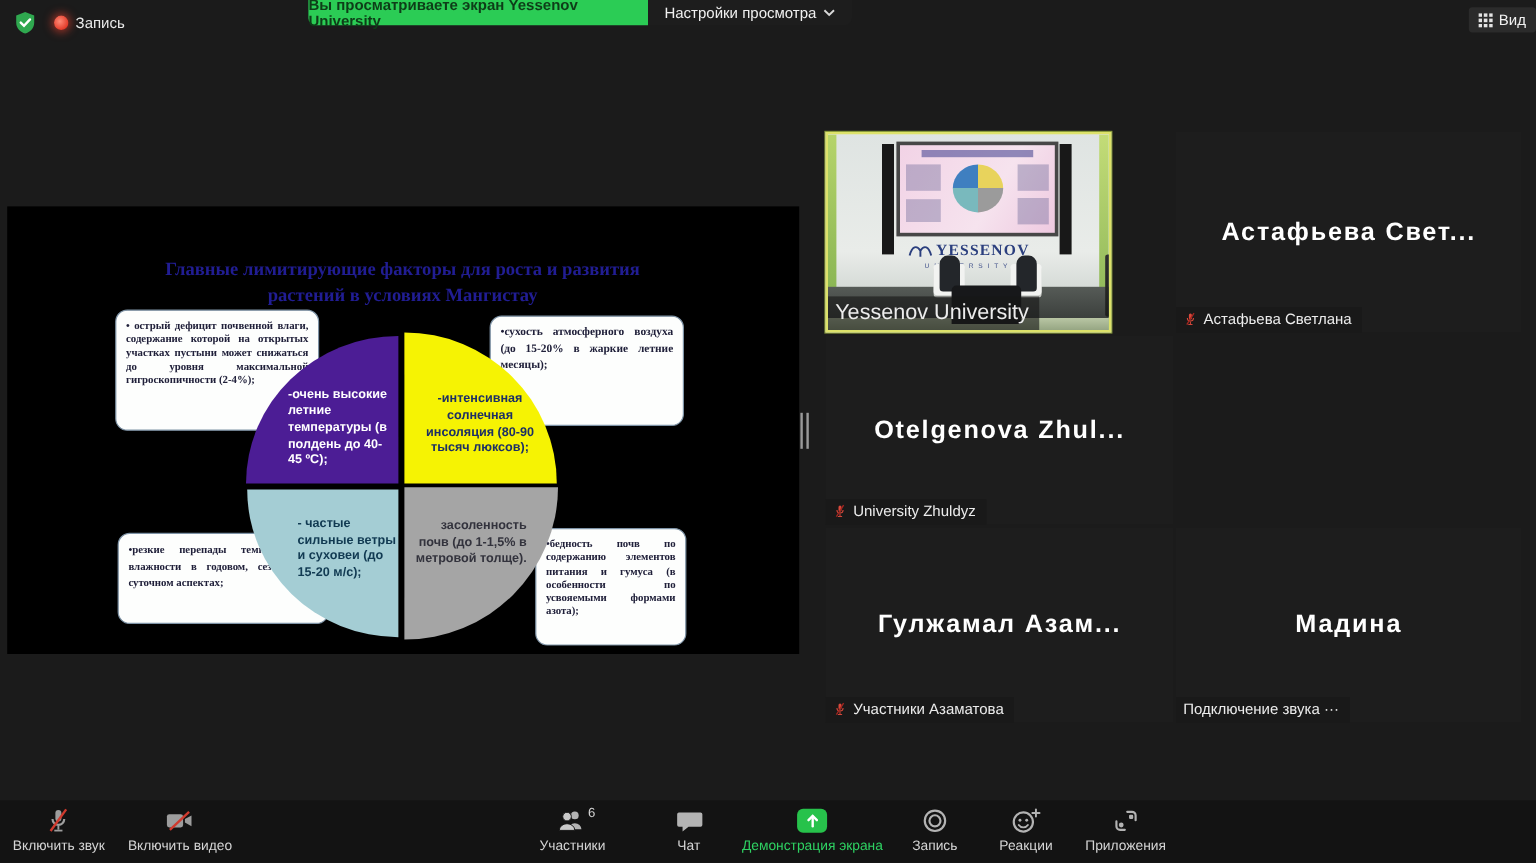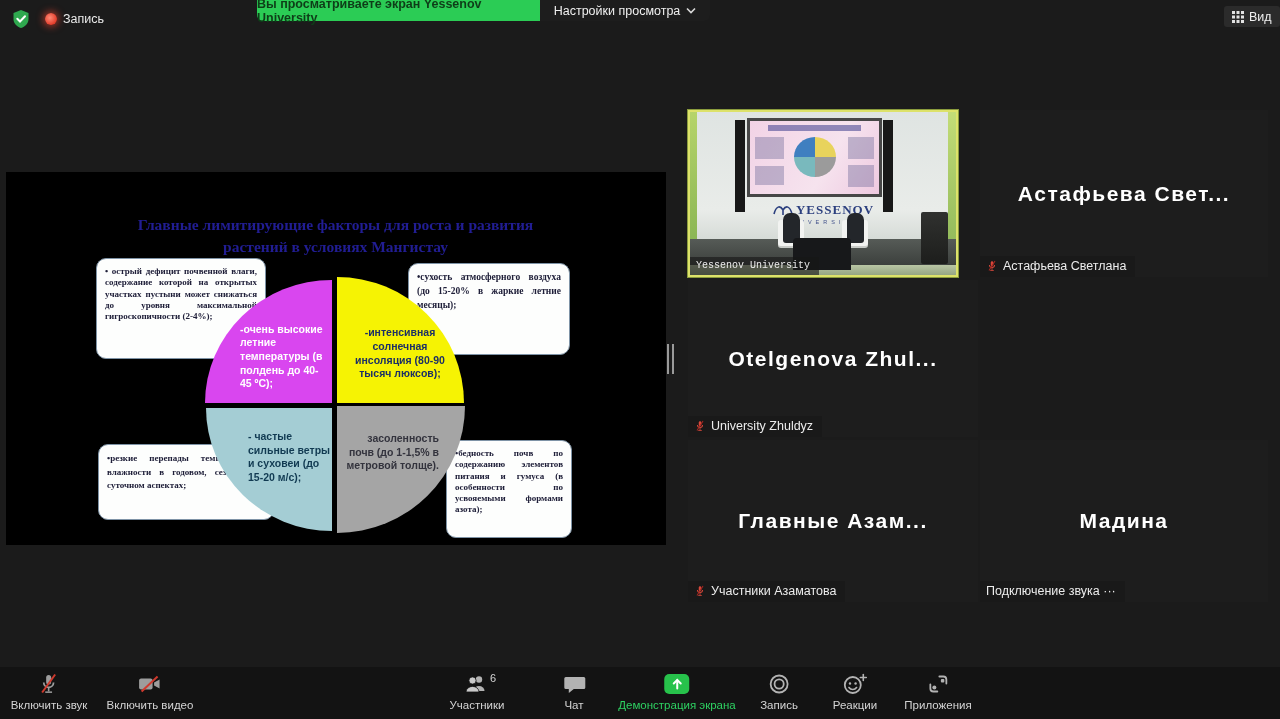--- a/index.html
+++ b/index.html
@@ -33,40 +33,40 @@
            color:#211d93; }
   .sbox { position:absolute; background:#fdfefd; border:1.2px solid #7e93a6; border-radius:10px;
            font-family:"Liberation Serif", serif; font-weight:bold; font-size:9px; line-height:1.25;
            color:#20203a; padding:7px 8px; text-align:justify; }
   .sbox-tl { left:8px;   top:66px;  width:170px; height:101px; }
   .sbox-tr { left:320px; top:71px;  width:162px; height:92px;  font-size:9.5px; line-height:1.45;}
   .sbox-bl { left:10px;  top:252px; width:176px; height:76px;  line-height:1.5;}
   .sbox-br { left:358px; top:248px; width:126px; height:98px; }
 
   .pq { position:absolute; }
-  .pq-tl { left:117px; top:88px;  width:127px; height:123px; background:#d946ef; border-radius:100% 0 0 0;text-decoration:underline; }
+  .pq-tl { left:117px; top:88px;  width:127px; height:123px; background:#4c1d95; border-radius:100% 0 0 0;text-decoration:underline; }
   .pq-tr { left:249px; top:85px;  width:127px; height:126px; background:#f6f303; border-radius:0 100% 0 0; }
   .pq-bl { left:118px; top:216px; width:126px; height:123px; background:#a4cdd4; border-radius:0 0 0 100%; }
   .pq-br { left:249px; top:214px; width:128px; height:127px; background:#a5a5a5; border-radius:0 0 100% 0; }
   .pq span { position:absolute; font-weight:bold; font-size:10.5px; line-height:1.3; }
   .pq-tl span { right:6px; bottom:12px; width:86px; color:#fff; text-align:left; }
   .pq-tr span { left:12px; bottom:22px; width:102px; color:#1c2f66; text-align:center; }
   .pq-bl span { left:42px; top:22px; width:88px; color:#113a52; text-align:left; }
   .pq-br span { right:26px; top:26px; width:96px; color:#33333d; text-align:right; }
 
   .divider { position:absolute; left:667px; top:344px; width:8px; height:30px; display:flex; gap:3px; cursor:col-resize;}
   .divider i { width:2px; height:30px; background:#9a9a9a; }
 
   
   .tile { position:absolute; background:#1d1d1d; overflow:hidden; }
   .tile .big { position:absolute; inset:0; display:flex; align-items:center; justify-content:center;
                color:#fff; font-size:21px; font-weight:bold; letter-spacing:1.5px; }
   .nlabel { position:absolute; left:0; bottom:0; background:rgba(22,22,22,.62); color:#ececec;
             font-size:12.5px; padding:3px 9px 4px 6px; display:flex; align-items:center; gap:5px; }
-  .t-yessenov { left:688px; top:110px; width:270px; height:167px; border:2px solid #dde26a; background:#e4e7e3;
+  .t-yessenov { left:688px; top:110px; width:238px; height:167px; border:2px solid #dde26a; background:#e4e7e3;
                 box-shadow:0 0 0 1px #8a9b3d; }
   .t-1 { left:980px; top:110px; width:288px; height:167px; }
   .t-2 { left:688px; top:280px; width:290px; height:157px; }
   .t-3 { left:980px; top:280px; width:288px; height:157px; }
   .t-4 { left:688px; top:440px; width:290px; height:162px; }
   .t-5 { left:980px; top:440px; width:288px; height:162px; }
 
   
   .wall { position:absolute; inset:0; background:linear-gradient(#dfe4e2 0%, #e9ece9 60%, #d6dbd7 78%); }
   .greenL { position:absolute; left:0; top:0; width:7px; height:100%; background:linear-gradient(#b6d46a,#7fae4e); }
@@ -191,21 +191,21 @@
     </div>
     <div class="floor"></div>
     <div class="floor-edge"></div>
     <div class="chair" style="left:88px; top:108px;"></div>
     <div class="chair" style="left:152px; top:108px;"></div>
     <div class="person" style="left:93px; top:101px;"></div>
     <div class="person" style="left:157px; top:101px;"></div>
     <div class="table"></div>
     <div class="podium"></div>
     <div class="fig-right"></div>
-    <div class="nlabel" style="font-size:10px;font-family:Liberation Mono, monospace;">
+    <div class="nlabel" style="font-size:18px;">
       <span>Yessenov University</span>
     </div>
   </div>
 
   <div class="tile t-1">
     <div class="big">Астафьева Свет...</div>
     <div class="nlabel">
       <svg width="12" height="12" viewBox="0 0 24 24">
           <g fill="#d9483b">
             <rect x="9.5" y="2.5" width="5" height="10" rx="2.5"></rect>
@@ -230,21 +230,21 @@
             <rect x="8.5" y="20" width="7" height="1.6"></rect>
           </g>
           <line x1="18" y1="2" x2="6" y2="21" stroke="#a42620" stroke-width="2.2"></line>
         </svg>
       <span>University Zhuldyz</span>
     </div>
   </div>
 
 
   <div class="tile t-4">
-    <div class="big">Главные Азам...</div>
+    <div class="big">Гулжамал Азам...</div>
     <div class="nlabel">
       <svg width="12" height="12" viewBox="0 0 24 24">
           <g fill="#d9483b">
             <rect x="9.5" y="2.5" width="5" height="10" rx="2.5"></rect>
             <path d="M6,10 a6,6 0 0 0 12,0 h-1.8 a4.2,4.2 0 0 1 -8.4,0 Z"></path>
             <rect x="11.2" y="16" width="1.6" height="4"></rect>
             <rect x="8.5" y="20" width="7" height="1.6"></rect>
           </g>
           <line x1="18" y1="2" x2="6" y2="21" stroke="#a42620" stroke-width="2.2"></line>
         </svg>

